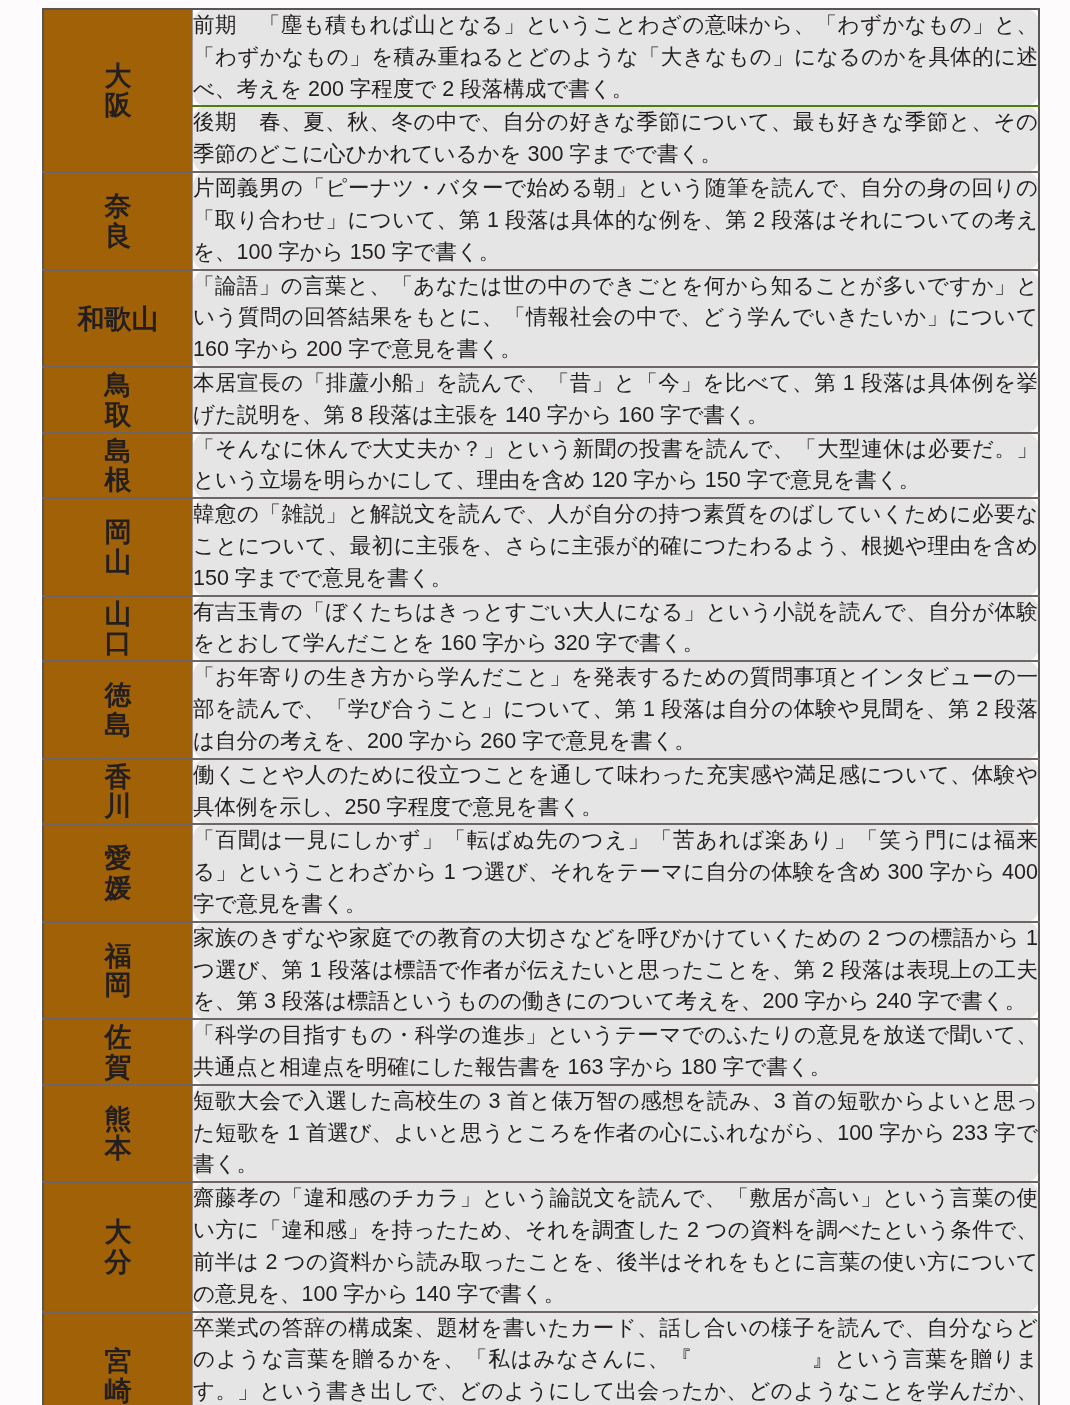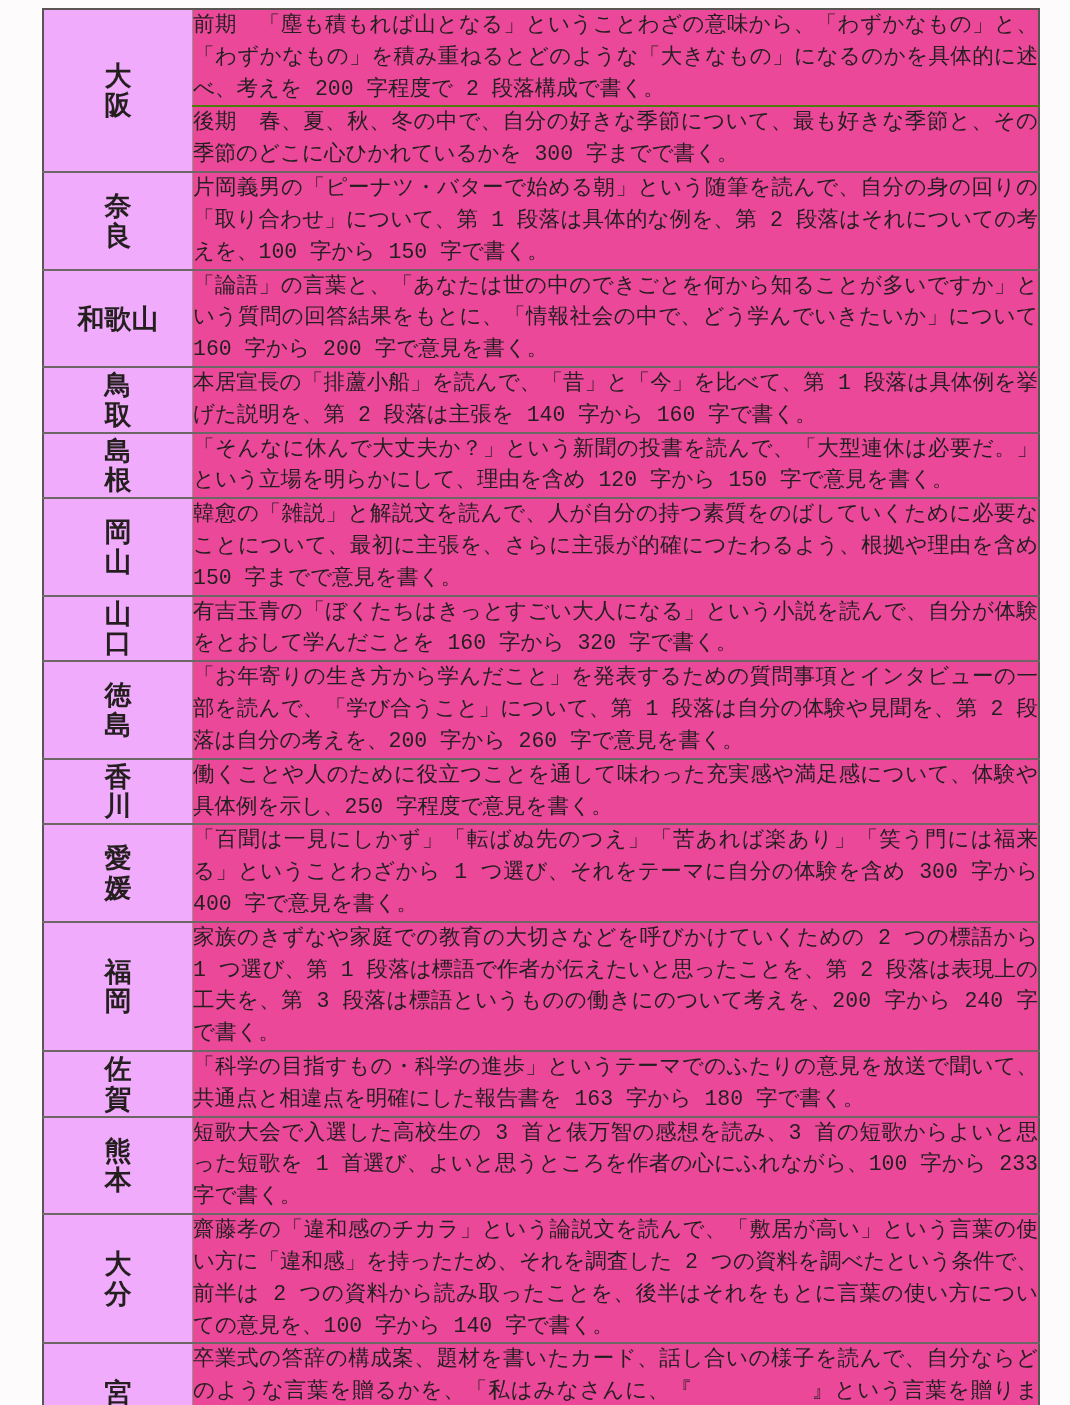--- a/index.html
+++ b/index.html
@@ -41,50 +41,51 @@
 
   table.exam-table td {
     border: 1px solid #9b9492;
     padding: 0;
     vertical-align: middle;
   }
 
   
   td.pref {
     width: 148px;
-    background: #f0abfc;
+    background: #a16207;
     text-align: center;
     vertical-align: middle;
     font-family: "DejaVu Sans", "Liberation Sans", sans-serif;
     font-weight: bold;
     font-size: 27px;
     color: #241f1e;
     letter-spacing: 0;
     border-right: 1px solid #8e8785;
     border-left: 2px solid #595552;
   }
   td.pref .pname {
     display: inline-block;
     line-height: 1.1;
   }
   
   td.pref.n2 .pname { letter-spacing: 26px; padding-left: 26px; }
   td.pref.n3 .pname { letter-spacing: 0px; text-align: center; }
 
   
   td.desc {
-    background: #ec4899;
+    background: #e5e5e5;
     padding: 7px 11px 9px 11px;
-    font-family: Liberation Mono, monospace;
+    font-family: Liberation Sans, sans-serif;
     font-size: 21.5px;
     line-height: 1.48;
     text-align: justify;
     text-justify: inter-character;
     color: #231f20;
     border-right: 2px solid #595552;
+    border-radius: 14px;
   }
   td.desc p {
     margin: 0;
   }
   .blankslot {
     display: inline-block;
     width: 118px;
   }
 
   
@@ -133,21 +134,21 @@
         <td class="desc">
           <p>「論語」の言葉と、「あなたは世の中のできごとを何から知ることが多いですか」という質問の回答結果をもとに、「情報社会の中で、どう学んでいきたいか」について 160 字から 200 字で意見を書く。</p>
         </td>
       </tr>
 
       <tr class="major">
         <td class="pref n2">
           <span class="pname">鳥　取</span>
         </td>
         <td class="desc">
-          <p>本居宣長の「排蘆小船」を読んで、「昔」と「今」を比べて、第 1 段落は具体例を挙げた説明を、第 2 段落は主張を 140 字から 160 字で書く。</p>
+          <p>本居宣長の「排蘆小船」を読んで、「昔」と「今」を比べて、第 1 段落は具体例を挙げた説明を、第 8 段落は主張を 140 字から 160 字で書く。</p>
         </td>
       </tr>
 
       <tr class="major">
         <td class="pref n2">
           <span class="pname">島　根</span>
         </td>
         <td class="desc">
           <p>「そんなに休んで大丈夫か？」という新聞の投書を読んで、「大型連休は必要だ。」という立場を明らかにして、理由を含め 120 字から 150 字で意見を書く。</p>
         </td>

